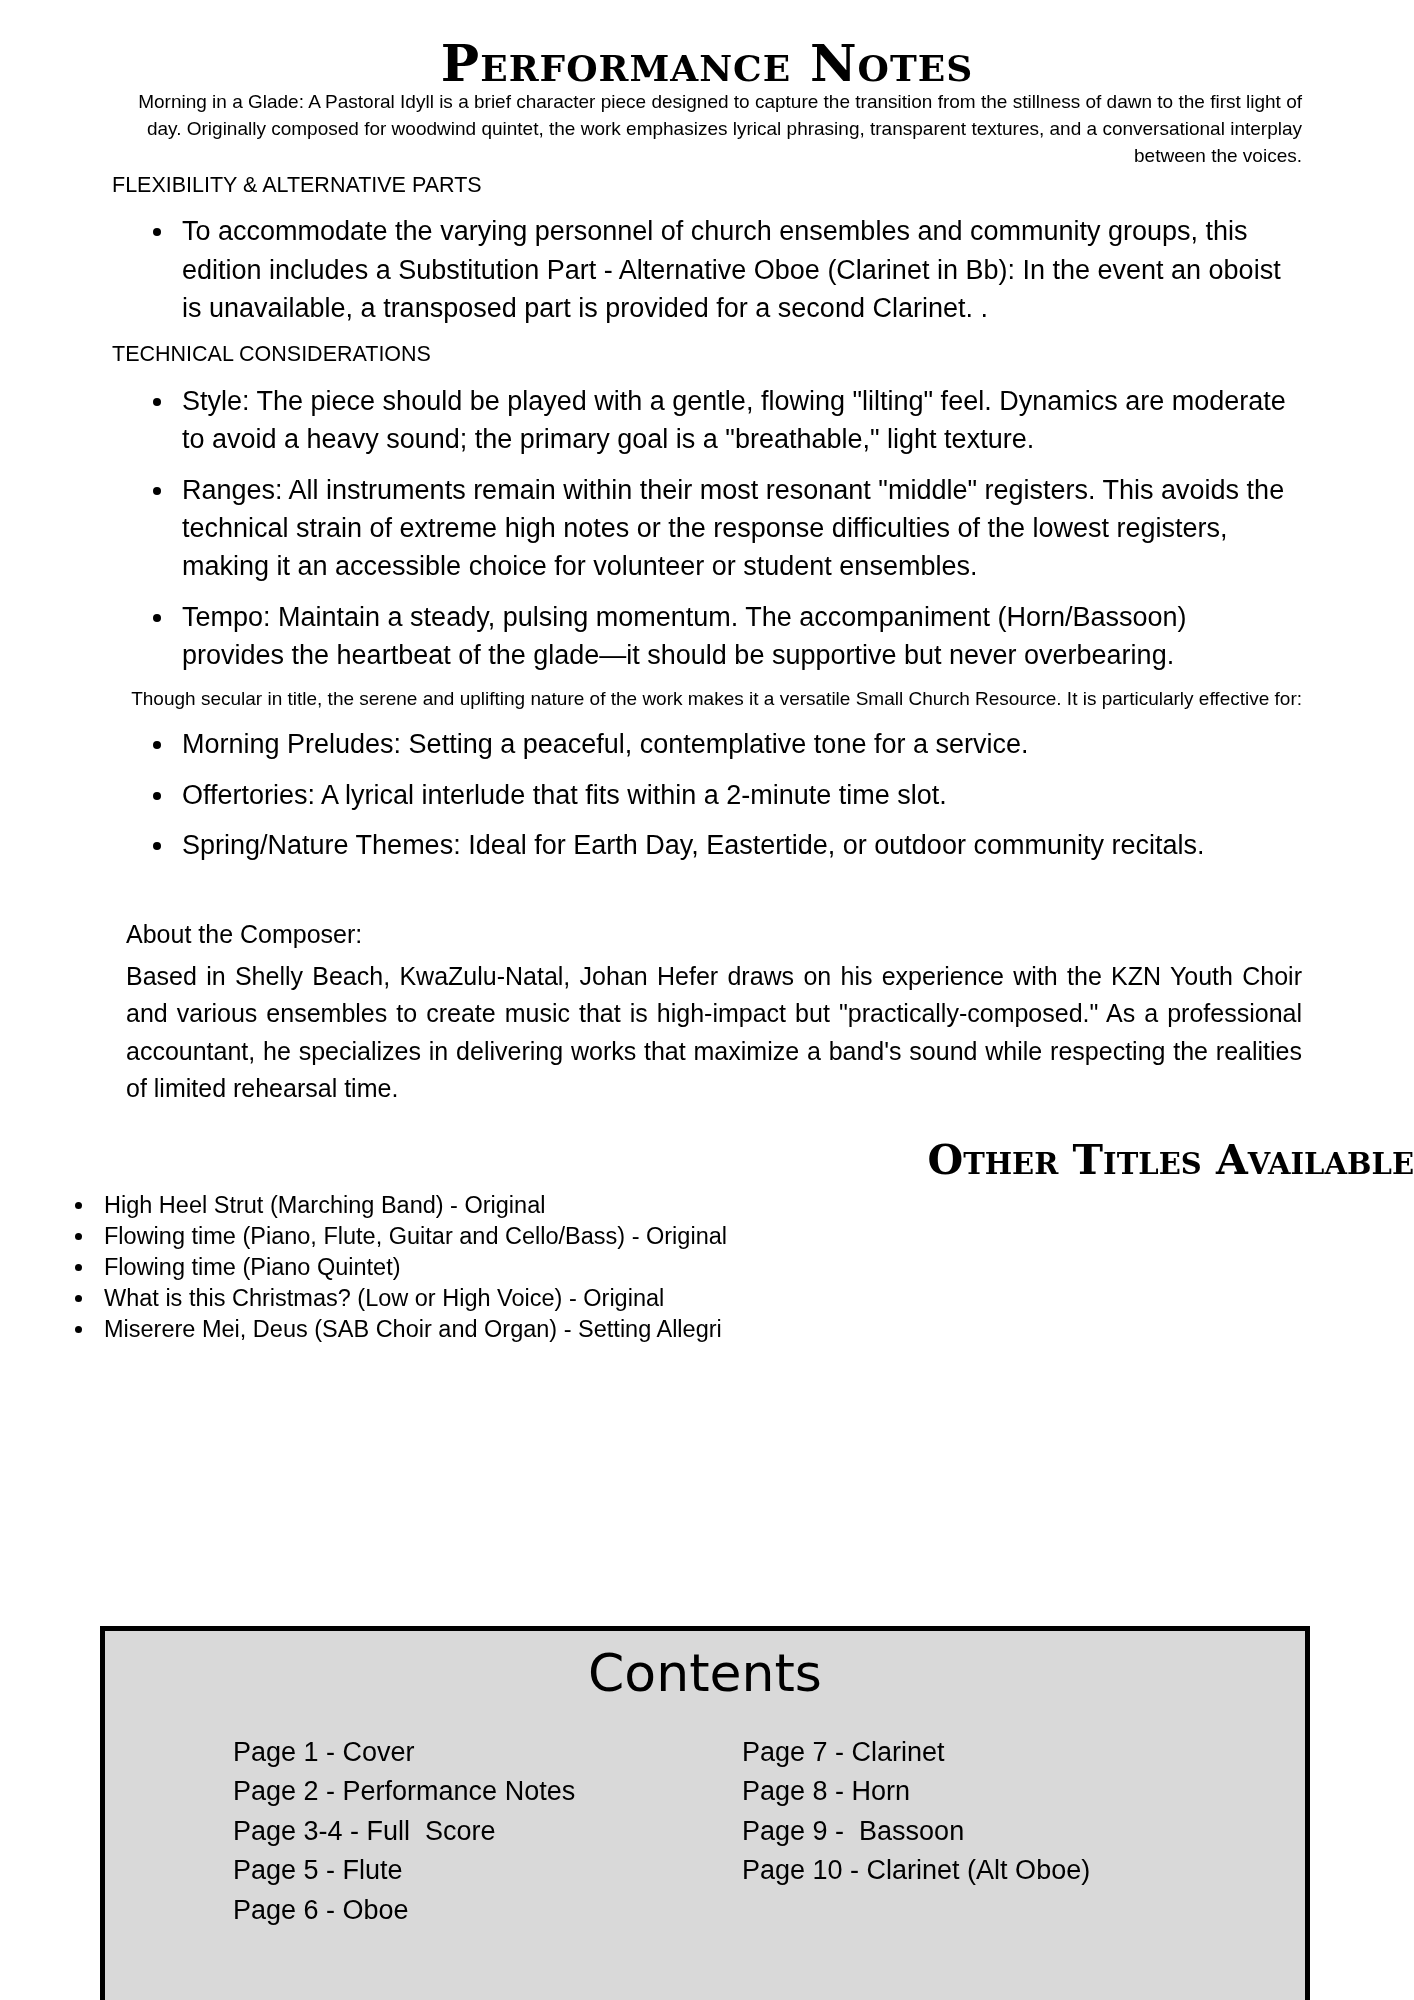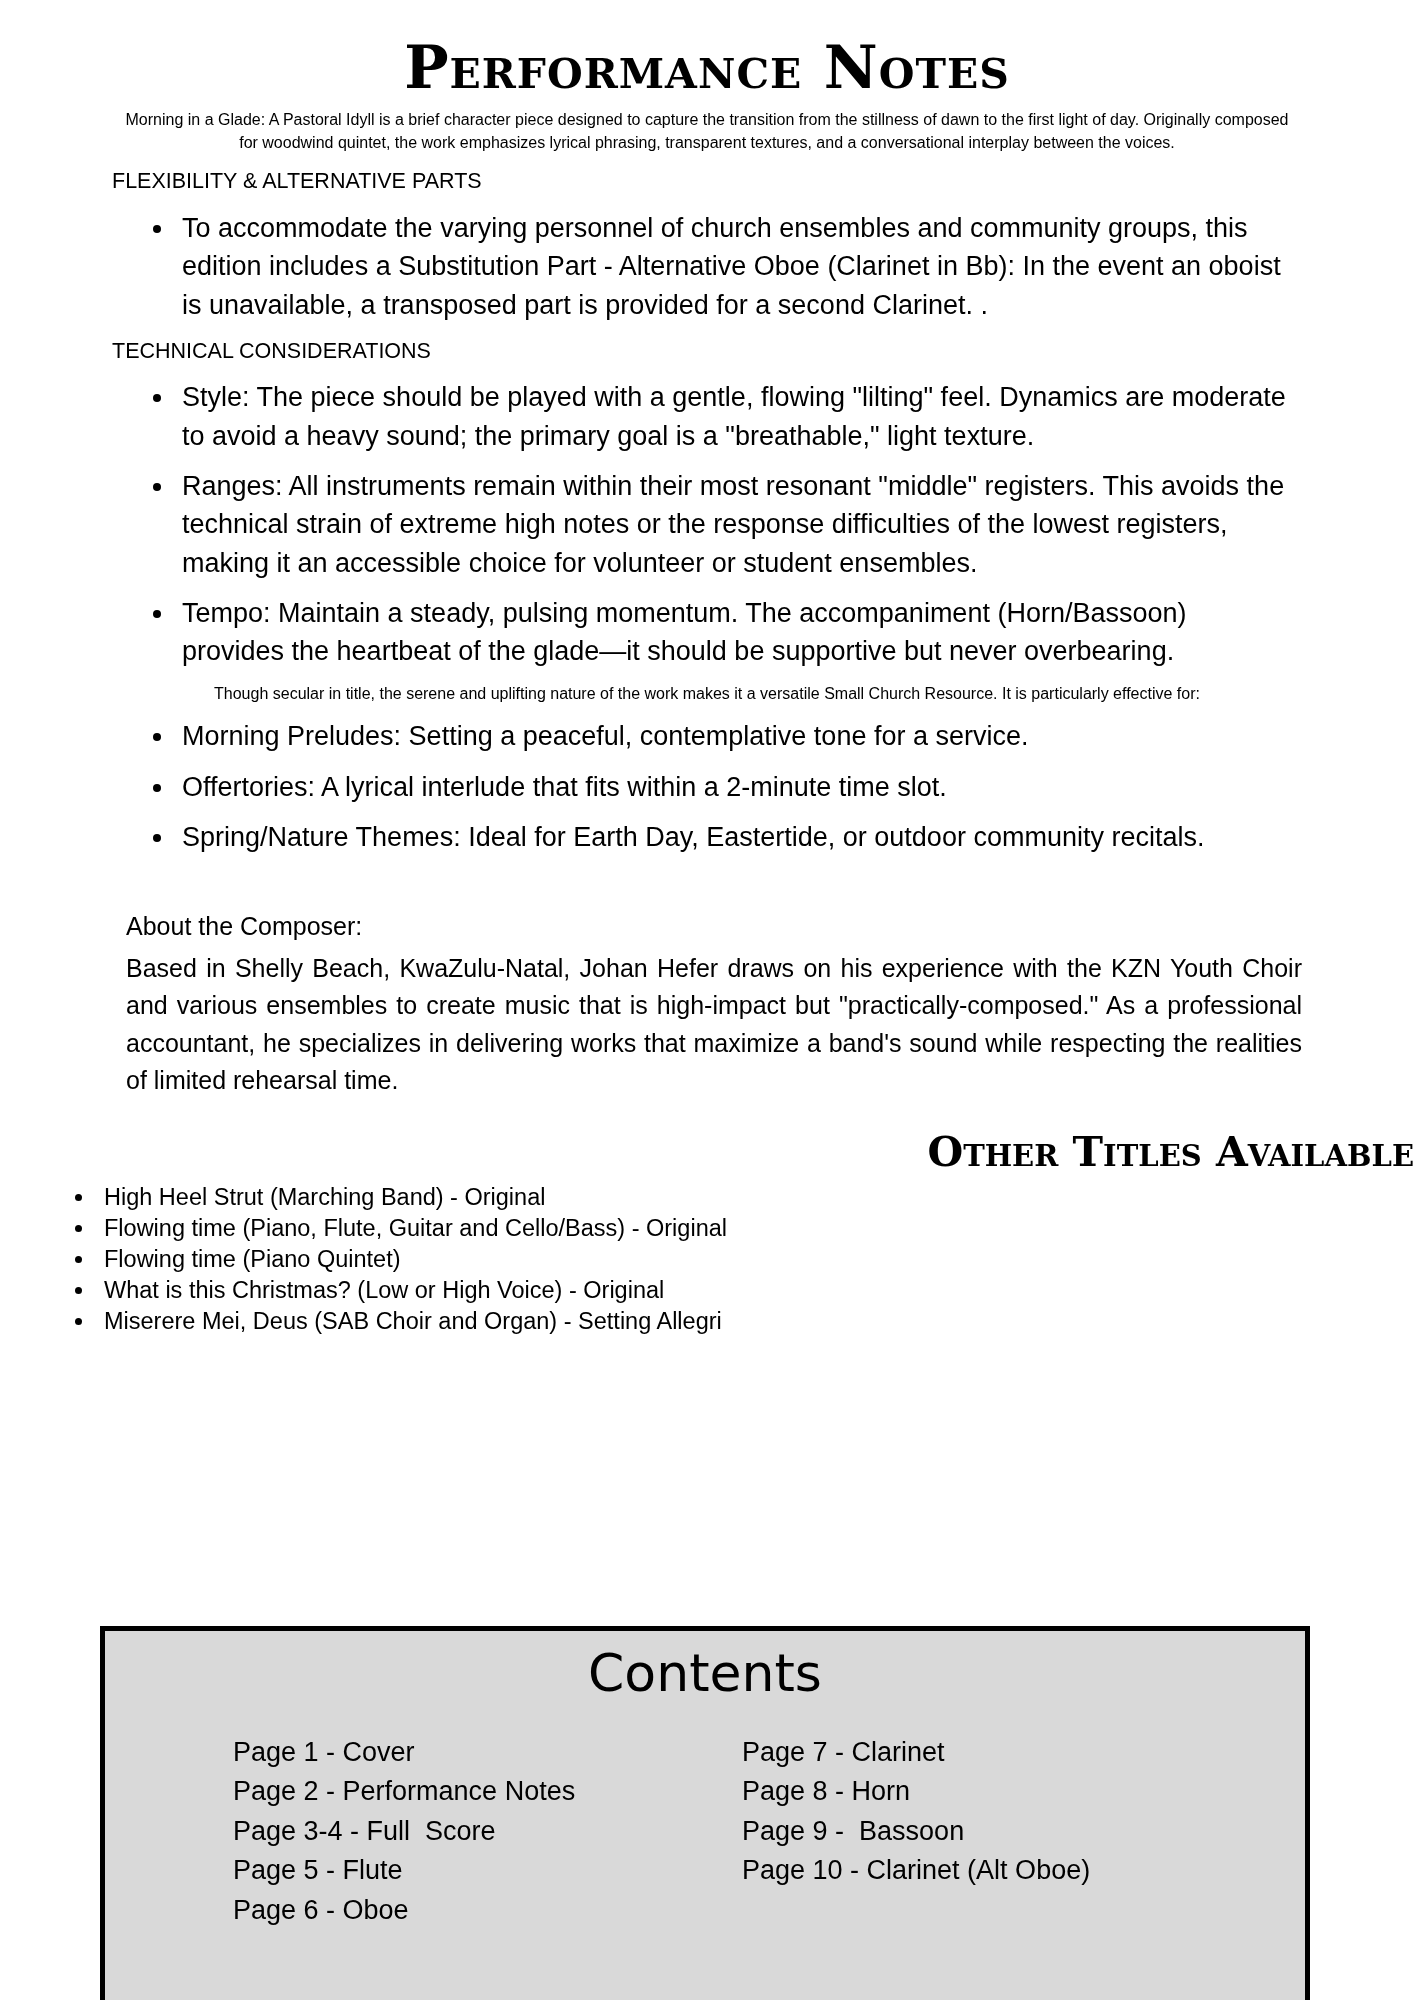--- a/index.html
+++ b/index.html
@@ -20,38 +20,38 @@
     height: 2000px;
     box-sizing: border-box;
     padding: 0;
     position: relative;
   }
 
   
   .main-title {
     font-family: "DejaVu Serif", serif;
     font-weight: bold;
-    font-size: 59px;
+    font-size: 51px;
     letter-spacing: 1px;
     text-align: center;
     margin: 38px 0 0 0;
     line-height: 1.0;
     font-variant: small-caps;
     text-transform: none;
   }
 
   
   .body-wrap {
     padding: 0 112px 0 112px;
   }
   p.para {
-    font-size: 16px;
+    font-size: 19px;
     line-height: 1.42;
-    margin: 12px;
-    text-align: center;
+    margin: 0;
+    text-align: right;
   }
   .section-head {
     font-size: 21.5px;
     line-height: 1.42;
     margin: 0;
   }
   ul.bullets {
     margin: 0 0 0 0;
     padding-left: 52px;
     list-style-type: disc;

